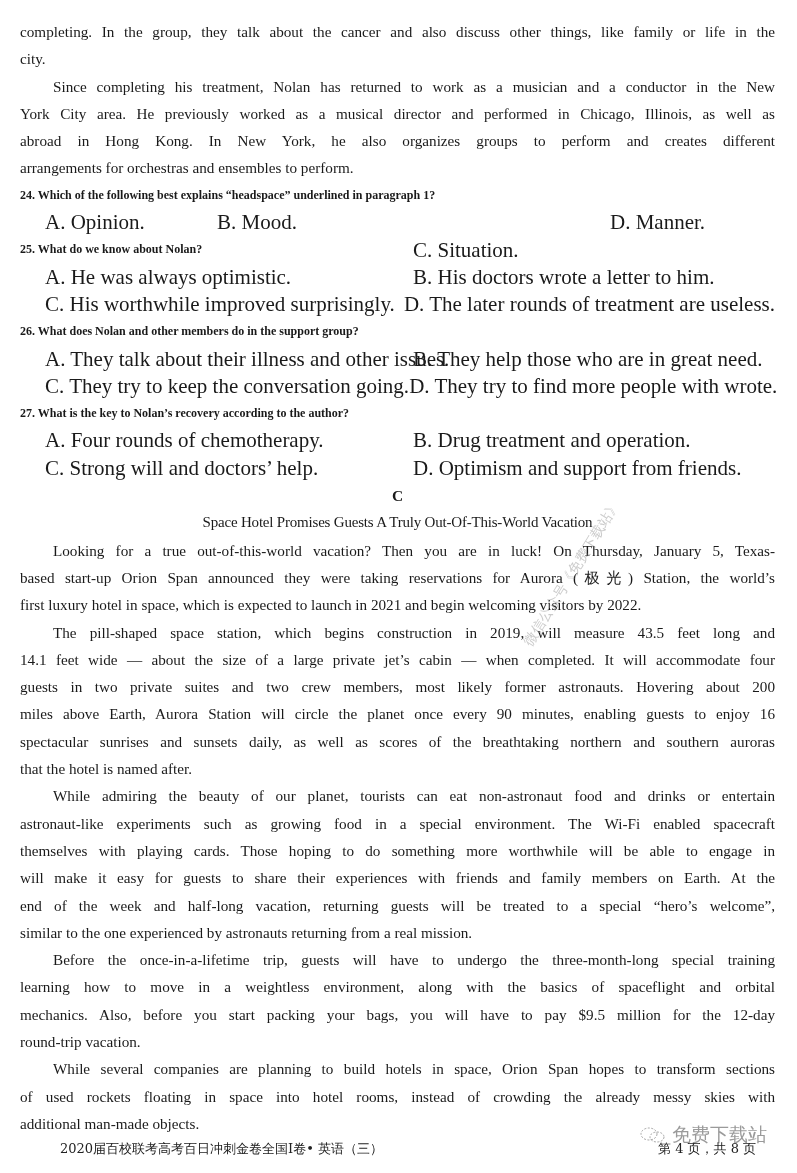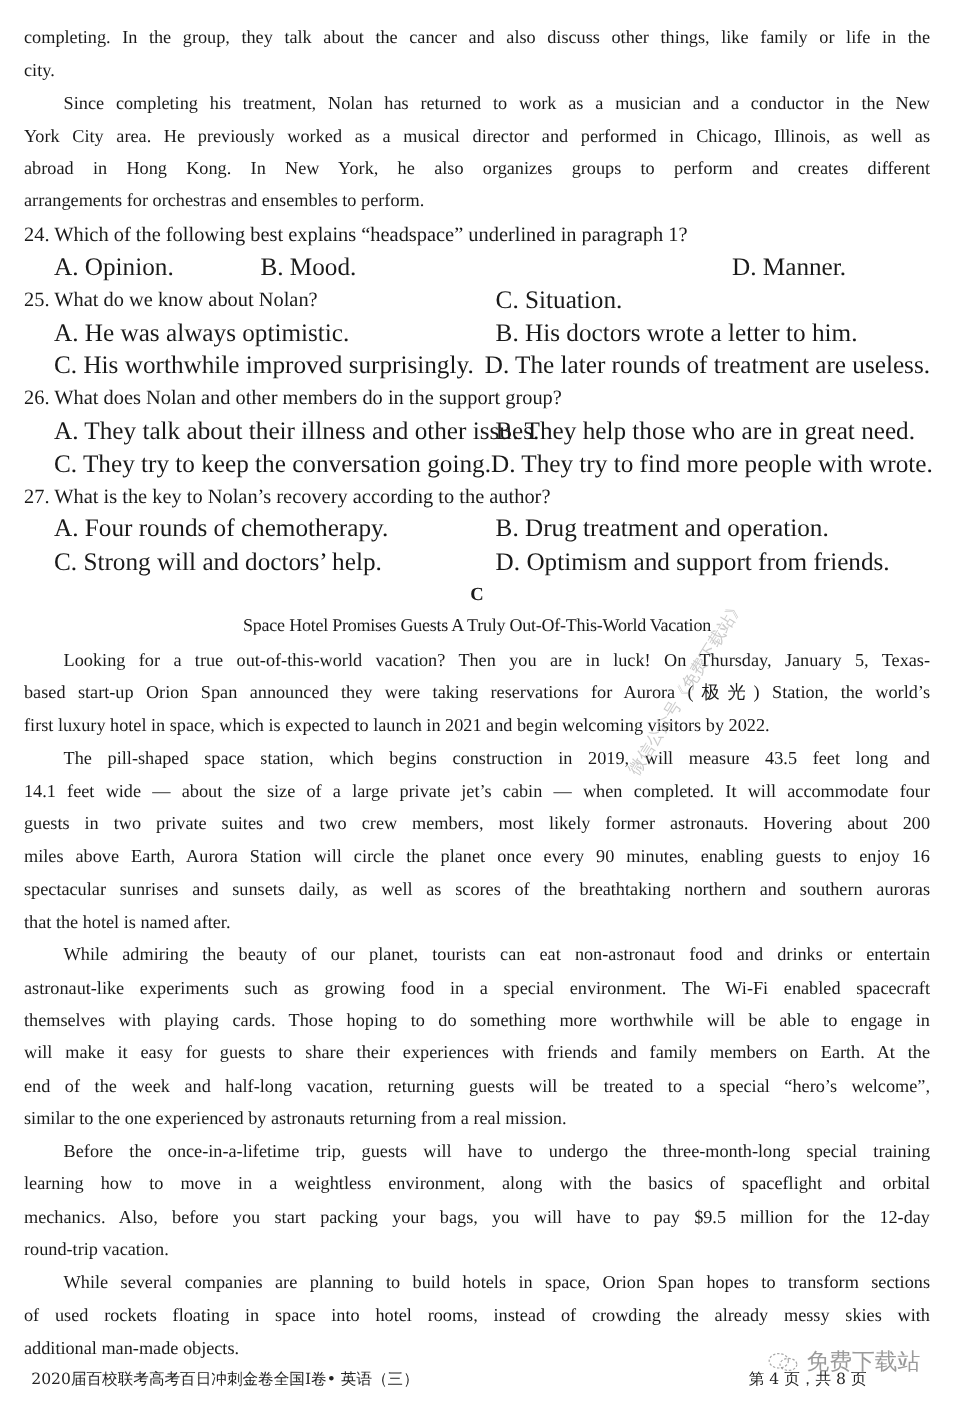--- a/index.html
+++ b/index.html
@@ -8,31 +8,31 @@
     font-family: "Liberation Serif", "DejaVu Serif", serif;
     color: #1a1a1a;
   }
   .page { position: absolute; left: 20px; top: 18px; width: 755px; }
   .line {
     font-size: 15.2px; line-height: 27.3px; height: 27.3px;
     white-space: nowrap; overflow: visible;
   }
   .just { text-align: justify; text-align-last: justify; }
   .indent { padding-left: 33px; }
-  .q { font-size: 17px; line-height: 27.3px; height: 27.3px; white-space: nowrap; }
+  .q { font-size: 12px; line-height: 27.3px; height: 27.3px; white-space: nowrap; font-weight: bold; }
   .opts { display: flex; font-size: 21px; line-height: 27.3px; height: 27.3px; padding-left: 25px; white-space: nowrap; }
   .o4 > span { display: inline-block; }
   .o4 > span:nth-child(1) { width: 172px; }
   .o4 > span:nth-child(2) { width: 196px; }
   .o4 > span:nth-child(3) { width: 197px; margin-top: 28px; }
   .o2 > span:nth-child(1) { width: 368px; display: inline-block; }
   .section-letter { text-align: center; font-weight: bold; font-size: 15.5px; line-height: 27.3px; height: 27.3px; }
   .title { text-align: center; font-weight: normal; font-size: 15px; line-height: 27.3px; height: 27.3px; letter-spacing: -0.2px; }
   .footer {
-    position: absolute; top: 1140px; left: 26px; width: 700px;
+    position: absolute; top: 1140px; left: 60px; width: 700px;
     font-size: 13px; font-family: "DejaVu Serif", serif; color: #222;
   }
   .footer .right { position: absolute; left: 582px; top: 0; margin-left: 16px; }
   .wm-center {
     position: absolute; left: 520px; top: 640px;
     transform: rotate(-58deg); transform-origin: left top;
     font-family: "DejaVu Sans", sans-serif; font-size: 14px; color: rgba(140,140,140,0.45);
     white-space: nowrap;
   }
   .wm-corner {

